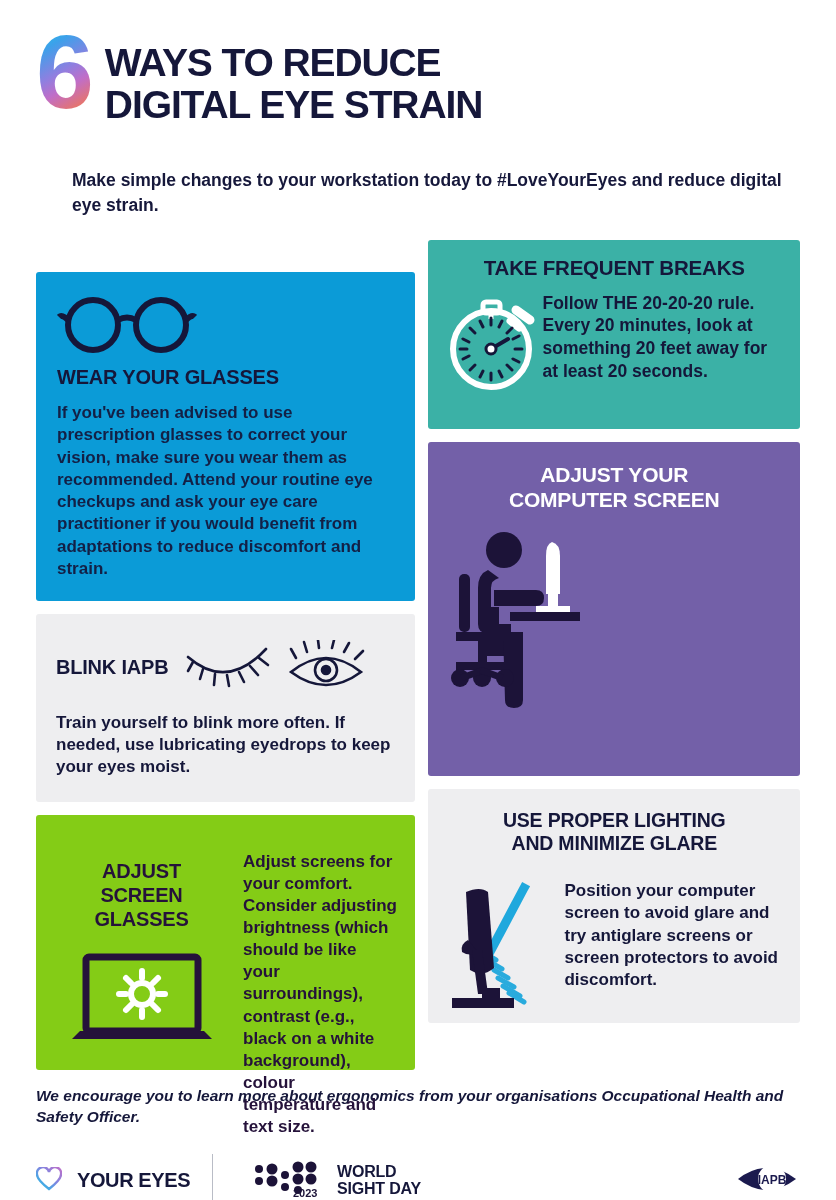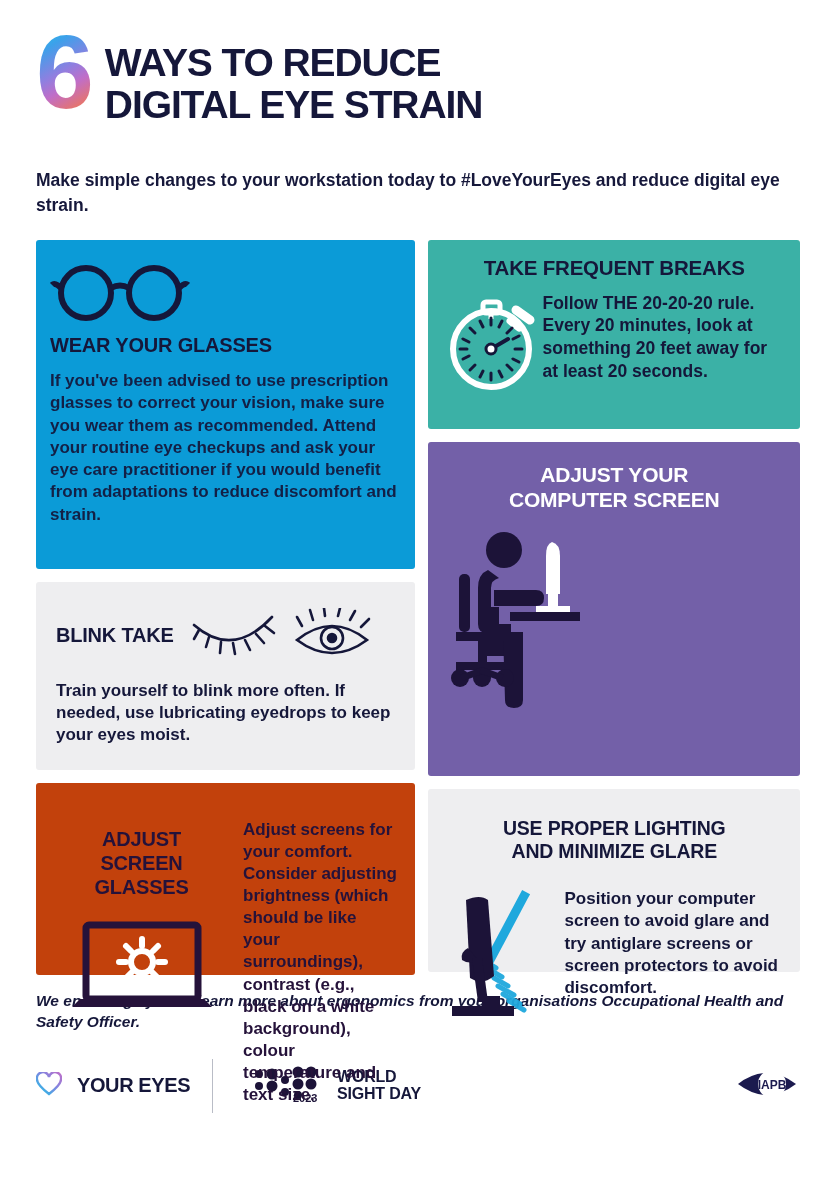--- a/index.html
+++ b/index.html
@@ -23,36 +23,36 @@
     -webkit-text-fill-color:transparent; color:transparent;
     margin-top:-6px;
   }
   .title-lines { padding-top:8px; }
   .title-lines div {
     font-size:39px; font-weight:bold; line-height:1.08;
     letter-spacing:-1.1px; color:#15173a;
   }
   .subtitle {
     margin-top:42px; font-size:17.5px; line-height:1.42;
-    font-weight:600; color:#16183b; max-width:760px;
+    font-weight:600; color:#16183b; max-width:760px;margin-left:36px;
   }
 
   
   .grid { margin-top:22px; display:flex; gap:13px; }
   .col-left { width:381px; display:flex; flex-direction:column; gap:13px; }
   .col-right { width:373px; display:flex; flex-direction:column; gap:13px;border-radius:26px; }
   .card { border-radius:3px; position:relative; }
 
-  .c-blue  { background:#0b9bd7; color:#15173a; height:329px; padding:20px 14px; }
+  .c-blue  { background:#0b9bd7; color:#15173a; height:329px; padding:20px 21px;margin-top:32px; }
   .c-teal  { background:#3bb1a6; color:#15173a; height:189px; padding:16px 18px; }
   .c-purple{ background:#7360a8; color:#ffffff; height:334px; padding:20px 20px; }
   .c-grey  { background:#eeeef0; color:#15173a; }
   .c-grey1 { height:188px; padding:16px 20px; }
-  .c-red   { background:#c2410c; color:#25123a; height:192px; padding:14px 18px; }
-  .c-grey2 { height:183px; padding:28px 18px; }
+  .c-red   { background:#84cc16; color:#25123a; height:255px; padding:14px 18px; }
+  .c-grey2 { height:234px; padding:20px 18px; }
 
   .card h3 { font-size:19.5px; font-weight:bold; letter-spacing:-0.2px; line-height:1.16; }
   .card p  { font-size:17px; line-height:1.31; font-weight:600; }
 
   
   .glasses-wrap { height:66px; margin-bottom:8px; }
   .c-blue h3 { margin-bottom:13px; font-size:20px; }
   .c-blue p { color:#132046; }
 
   
@@ -123,21 +123,21 @@
               <path d="M129 28 q6 -6 9 -3"></path>
             </g>
           </svg>
         </div>
         <h3>WEAR YOUR GLASSES</h3>
         <p>If you've been advised to use prescription glasses to correct your vision, make sure you wear them as recommended. Attend your routine eye checkups and ask your eye care practitioner if you would benefit from adaptations to reduce discomfort and strain.</p>
       </div>
 
       <div class="card c-grey c-grey1">
         <div class="blink-head">
-          <h3>BLINK TAKE</h3>
+          <h3>BLINK IAPB</h3>
           <span>
             <svg width="86" height="46" viewBox="0 0 86 46">
               <g fill="none" stroke="#15173a" stroke-width="2.6" stroke-linecap="round">
                 <path d="M4 14 q39 34 78 -8"></path>
                 <path d="M9 19 l-5 9"></path>
                 <path d="M19 26 l-3 10"></path>
                 <path d="M31 31 l-1 11"></path>
                 <path d="M43 32 l2 11"></path>
                 <path d="M55 29 l5 10"></path>
                 <path d="M66 23 l8 9"></path>

